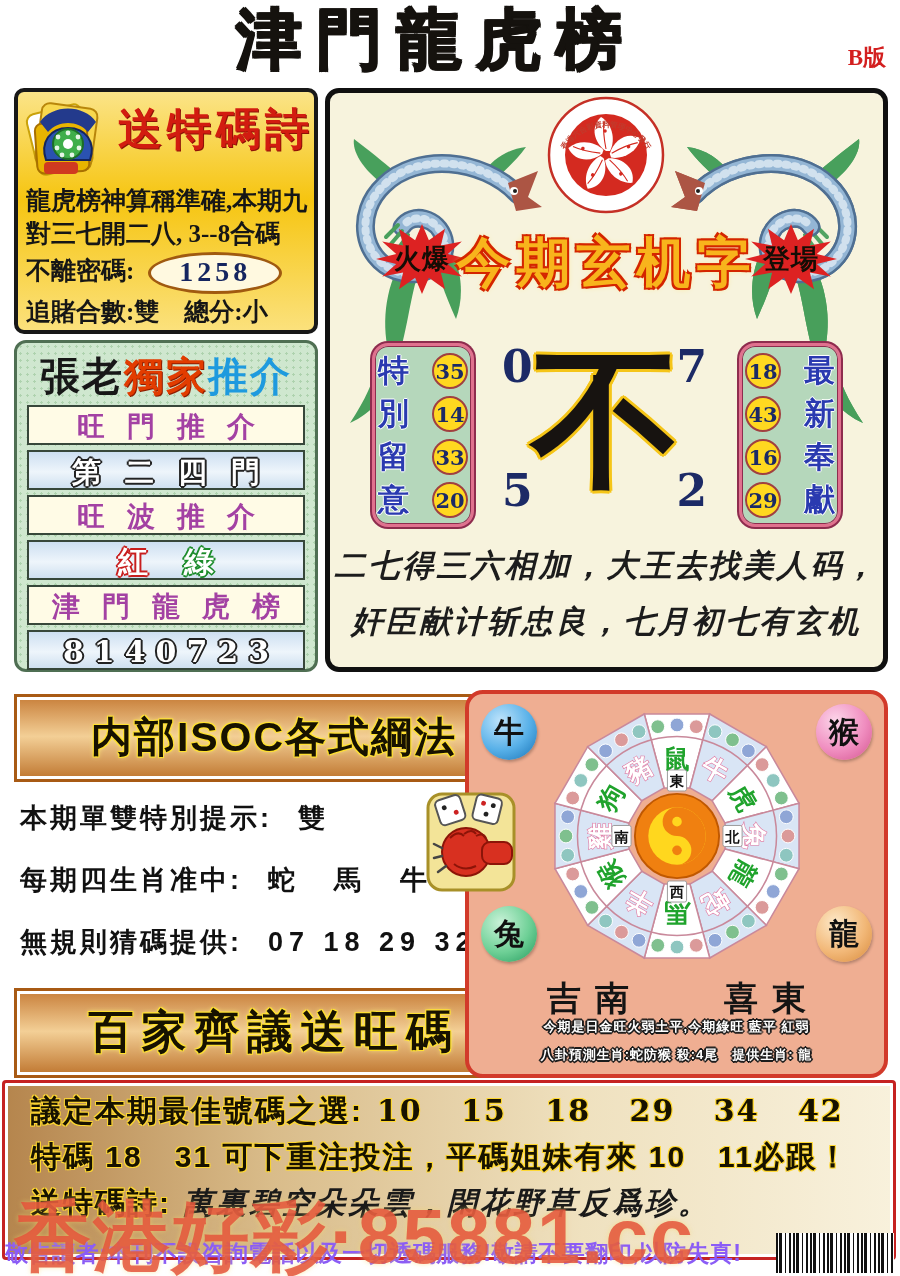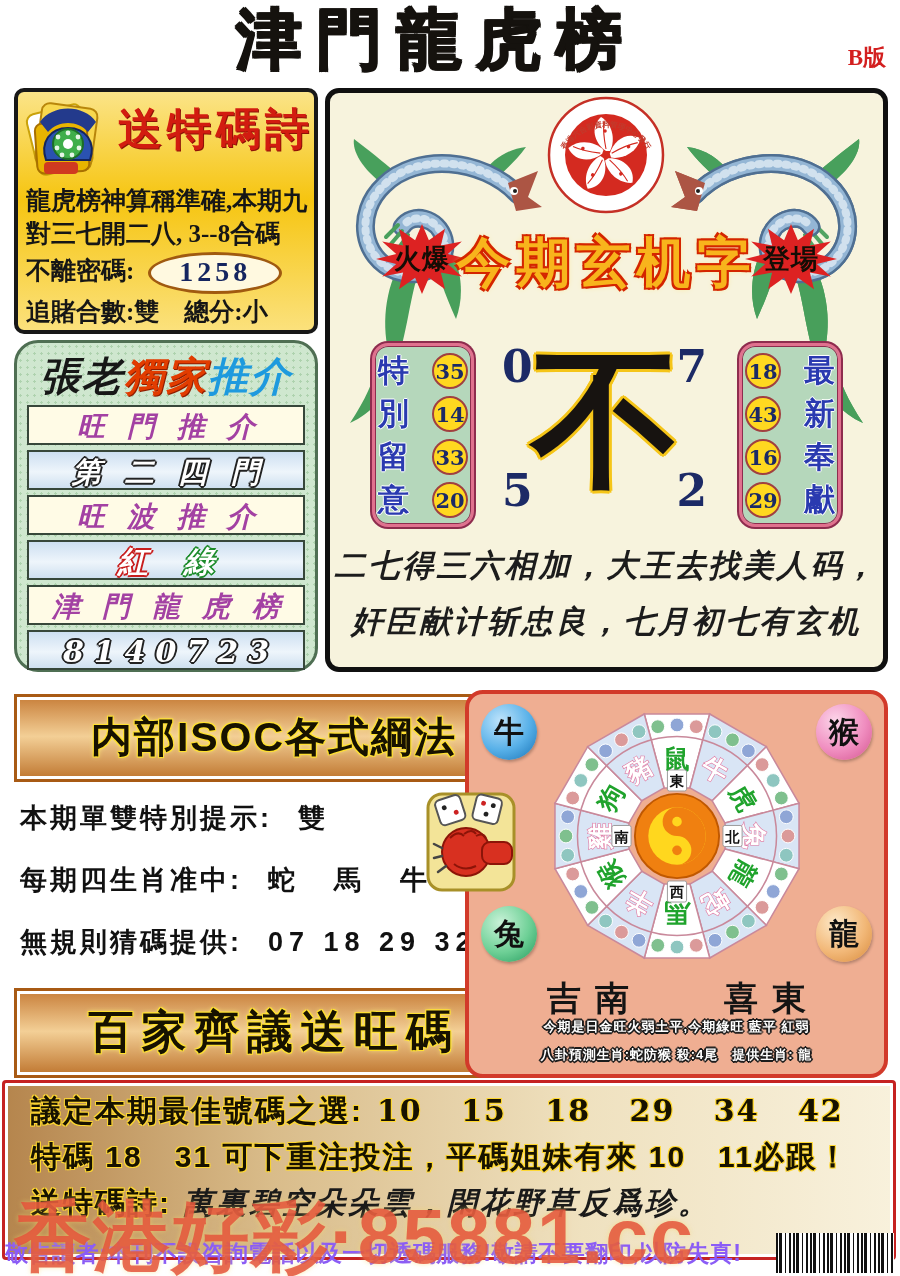--- a/index.html
+++ b/index.html
@@ -16,23 +16,23 @@
     background:linear-gradient(180deg,#fbe488 0%,#f6c511 45%,#fbe17c 100%);box-sizing:border-box;}
   #hotline-head{left:100px;top:8px;font-size:44px;font-weight:900;color:#d21c10;letter-spacing:5px;
     font-family:"DejaVu Serif",serif;text-shadow:1px 1px 0 #8d1207;}
   .hot-line{left:8px;width:288px;font-weight:900;font-size:25px;color:#161616;white-space:nowrap;
     font-family:"Liberation Serif",serif;}
   #hot-l1{top:92px;} #hot-l2{top:125px;} #hot-l3{top:160px;} #hot-l4{top:203px;}
   #secret-oval{display:inline-block;width:128px;height:36px;line-height:34px;text-align:center;
     border:3px solid #a05a10;border-radius:50%;background:#fff9e0;color:#15255f;font-size:28px;
     font-weight:900;vertical-align:middle;margin-left:14px;letter-spacing:4px;}
   
-  #box-zhanglao{left:14px;top:340px;width:304px;height:332px;border:3px solid #4f6f53;border-radius:24px;
+  #box-zhanglao{left:14px;top:340px;width:304px;height:332px;border:3px solid #4f6f53;border-radius:12px;
     background:#cfe7cf;background-image:radial-gradient(#aed2ae 1.2px,transparent 1.3px);background-size:7px 7px;
-    box-sizing:border-box;font-style:italic;}
+    box-sizing:border-box;}
   #zl-header{top:6px;left:0;width:100%;text-align:center;font-size:40px;font-weight:900;letter-spacing:2px;}
   #zl-header .b{color:#171717;} #zl-header .r{color:#e23c00;text-shadow:1px 1px 0 #8f1d00;} #zl-header .u{color:#1e9ade;}
   .zl-row{left:10px;width:278px;height:40px;line-height:40px;text-align:center;border:2px solid #37473a;
     font-weight:900;box-sizing:border-box;white-space:nowrap;overflow:hidden;}
   .zl-label{background:#fffbe6;color:#a341a3;font-size:28px;letter-spacing:22px;text-indent:22px;}
   .zl-value{background:linear-gradient(180deg,#cddff1,#eef5fb 55%,#cfe0f0);}
   #zl-r1{top:62px;} #zl-r2{top:107px;} #zl-r3{top:152px;} #zl-r4{top:197px;} #zl-r5{top:242px;} #zl-r6{top:287px;}
   .outline-dark{color:#fff;font-size:29px;letter-spacing:24px;text-indent:24px;
     text-shadow:-2px 0 #222,2px 0 #222,0 -2px #222,0 2px #222,-1px -1px #222,1px 1px #222,-1px 1px #222,1px -1px #222;}
   #zl-r4 span{font-size:30px;font-weight:900;margin:0 18px;}

